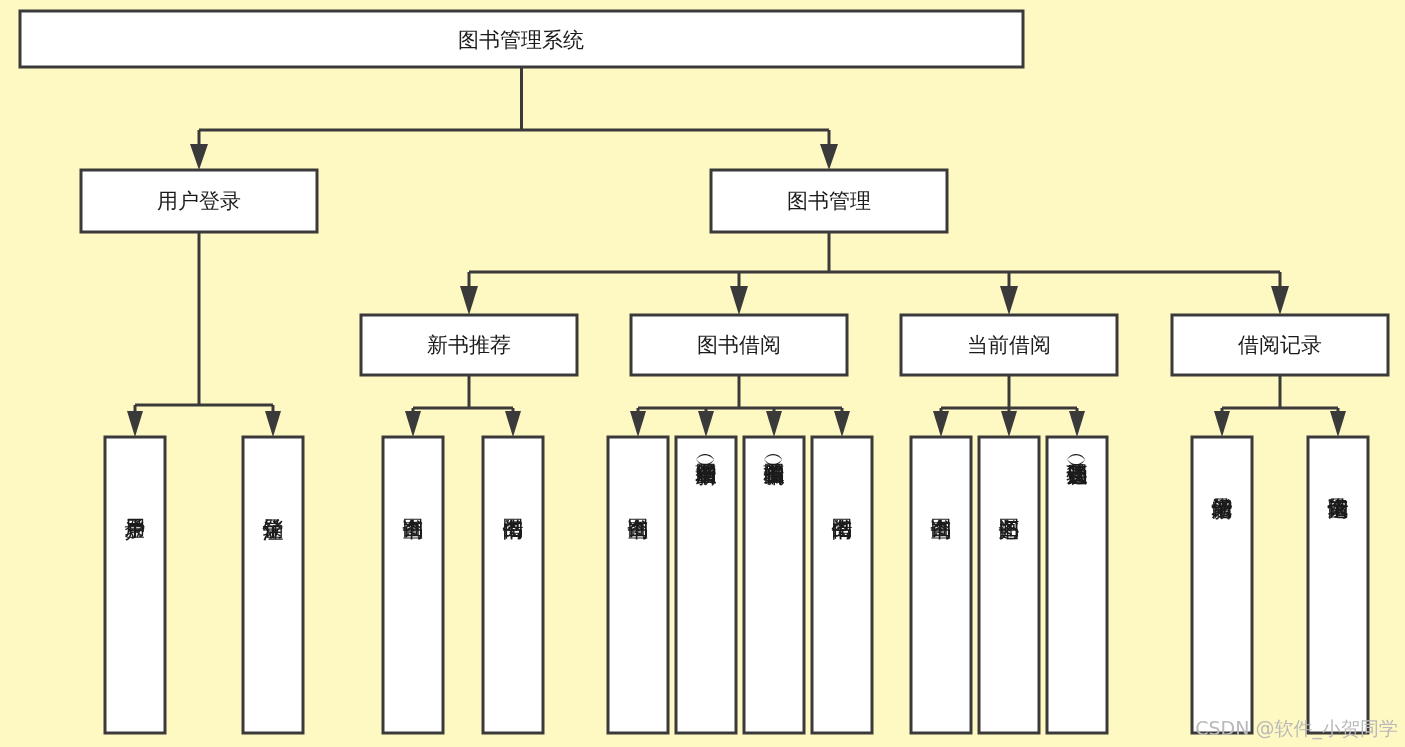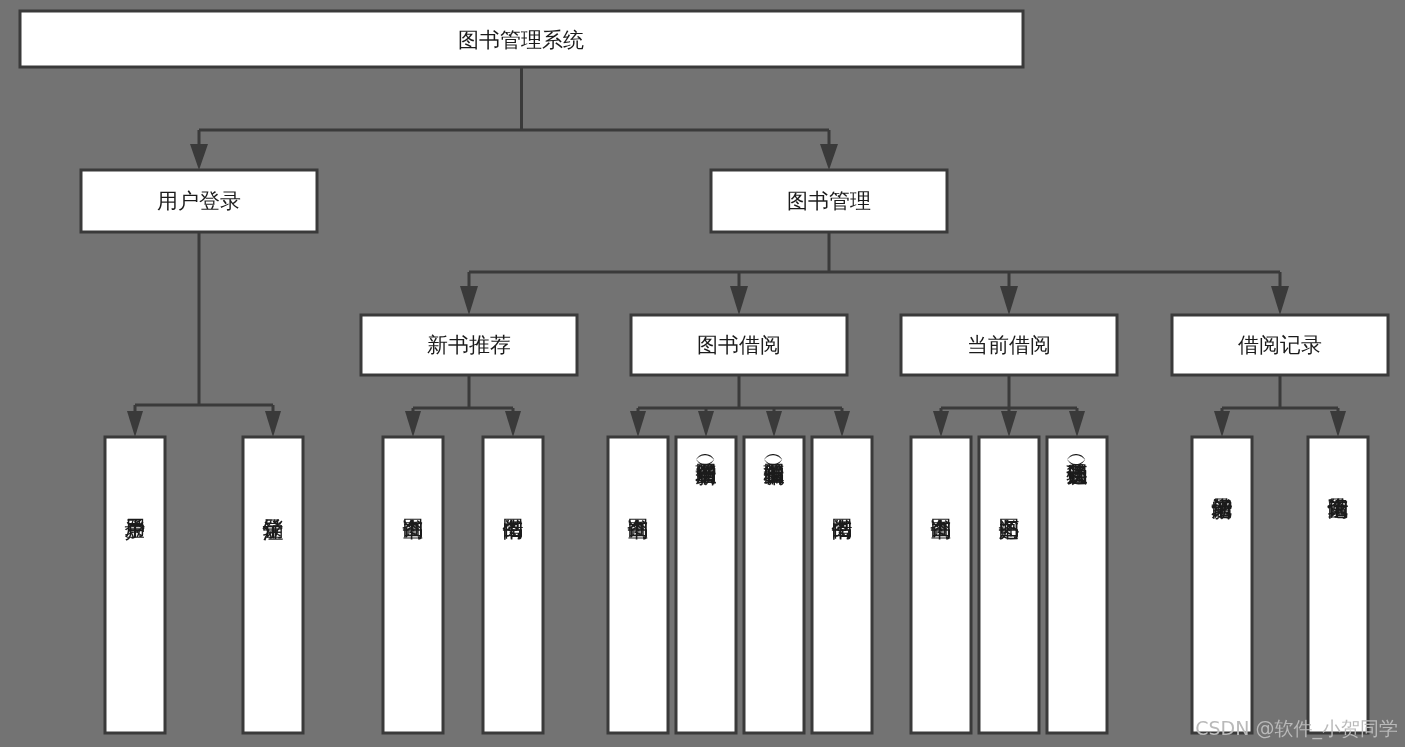--- a/index.html
+++ b/index.html
@@ -4,21 +4,21 @@
 <style>
   html, body {
     margin: 0;
     padding: 0;
     background: #ffffff;
   }
   #stage {
     position: relative;
     width: 1405px;
     height: 747px;
-    background: #737373;
+    background: #fef9c3;
     font-family: "DejaVu Sans", "Liberation Sans", sans-serif;
     overflow: hidden;
   }
   #diagram-svg {
     position: absolute;
     left: 0;
     top: 0;
     width: 1405px;
     height: 747px;
   }

